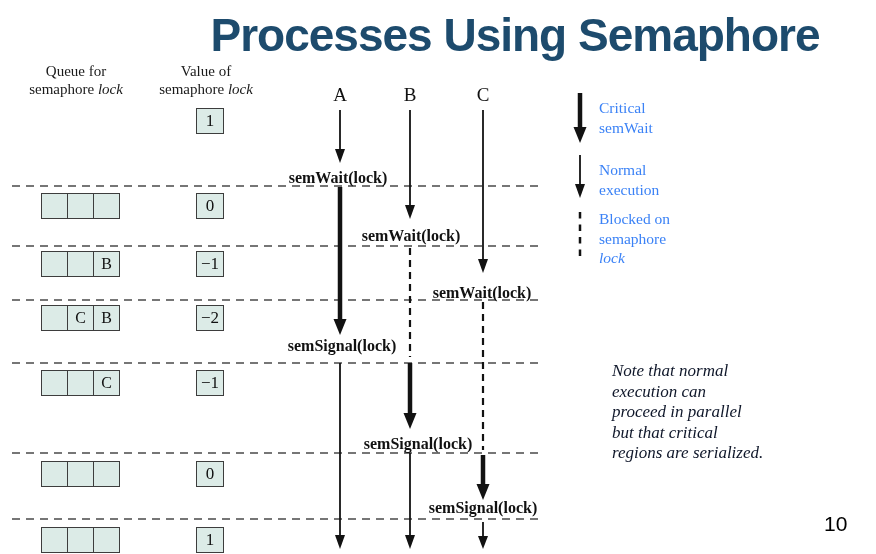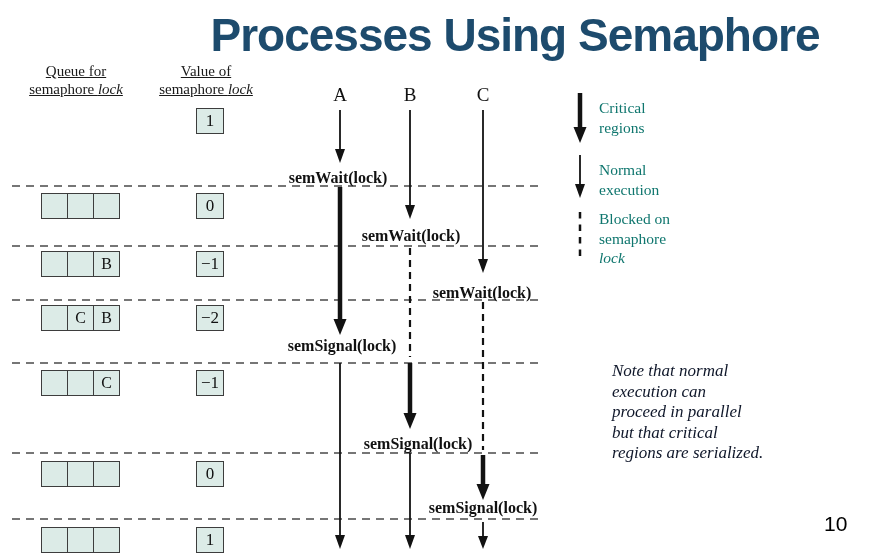--- a/index.html
+++ b/index.html
@@ -1,39 +1,39 @@
 <!DOCTYPE html>
 <html style="--c-title: #1d4b6d; --c-box-fill: #dcebe7; --c-box-border: #3d3d3d; --c-line: #121212; --c-dashed: #4a4a4a;"><head>
 <meta charset="utf-8">
 <style>
   html,body{margin:0;padding:0;background:#fff;}
   .slide{position:relative;width:876px;height:554px;background:#fff;overflow:hidden;
          font-family:"Liberation Serif",serif;color:#111;}
   .title{position:absolute;left:160px;right:6px;top:8px;text-align:center;
          font-family:"Liberation Sans",sans-serif;font-weight:700;font-size:46px;
          line-height:54px;color:var(--c-title,#1d4b6d);letter-spacing:-1px;white-space:nowrap;}
-  .hdr{position:absolute;top:62px;text-align:center;font-size:15px;line-height:18px;color:#1a1a1a;text-decoration:underline;}
+  .hdr{position:absolute;top:62px;text-align:center;font-size:15px;line-height:18px;color:#1a1a1a;}
   .pname{position:absolute;top:84px;transform:translateX(-50%);font-size:19px;color:#111;}
   svg.diagram{position:absolute;left:0;top:0;}
   .ln{stroke:var(--c-line,#121212);}
   .dash-h{stroke:var(--c-dashed,#4a4a4a);stroke-width:1.6;stroke-dasharray:8 6;}
   .dash-v{stroke:var(--c-line,#121212);stroke-width:2.2;stroke-dasharray:7 5;}
   .thin{stroke-width:1.8;}
   .thick{stroke-width:4.5;}
   .head{fill:var(--c-line,#121212);}
   .qbox{position:absolute;left:41px;display:flex;border:1.6px solid var(--c-box-border,#3d3d3d);}
   .qcell{width:25px;height:24px;background:var(--c-box-fill,#dcebe7);
          border-left:1.6px solid var(--c-box-border,#3d3d3d);
          display:flex;align-items:center;justify-content:center;font-size:16px;}
   .qcell:first-child{border-left:none;}
   .vbox{position:absolute;left:196px;width:26px;height:24px;
         background:var(--c-box-fill,#dcebe7);border:1.6px solid var(--c-box-border,#3d3d3d);
         display:flex;align-items:center;justify-content:center;font-size:17px;}
   .evt{position:absolute;transform:translateX(-50%);font-size:16px;white-space:nowrap;color:#111;font-weight:bold;}
-  .legend-item{position:absolute;left:599px;font-size:15.5px;line-height:19.5px;color:#0f766e;}
+  .legend-item{position:absolute;left:599px;font-size:15.5px;line-height:19.5px;color:#3b82f6;}
   .legend-item span{display:block;}
   .italic{font-style:italic;}
   .note{position:absolute;left:612px;top:361px;width:210px;font-size:17px;line-height:20.5px;
         font-style:italic;color:#0f172a;}
   .note span{display:block;}
   .pageno{position:absolute;left:824px;top:512px;font-family:"Liberation Sans",sans-serif;
           font-size:21px;color:#000;}
 </style>
 </head>
 <body>
@@ -146,21 +146,21 @@
 
   <div class="evt" style="left:338px;top:169px">semWait(lock)</div>
   <div class="evt" style="left:411px;top:227px">semWait(lock)</div>
   <div class="evt" style="left:482px;top:284px">semWait(lock)</div>
   <div class="evt" style="left:342px;top:337px">semSignal(lock)</div>
   <div class="evt" style="left:418px;top:435px">semSignal(lock)</div>
   <div class="evt" style="left:483px;top:499px">semSignal(lock)</div>
 
   <div class="legend-item" style="top:98px">
     <span>Critical</span>
-    <span>regions</span>
+    <span>semWait</span>
   </div>
   <div class="legend-item" style="top:160px">
     <span>Normal</span>
     <span>execution</span>
   </div>
   <div class="legend-item" style="top:209px">
     <span>Blocked on</span>
     <span>semaphore</span>
     <span class="italic">lock</span>
   </div>

